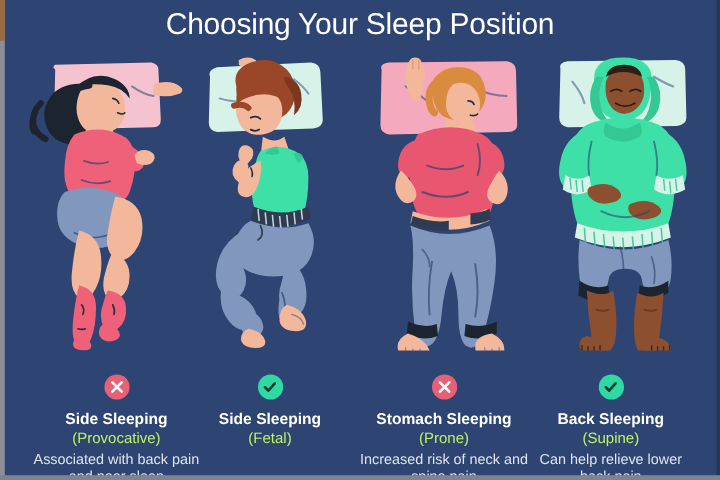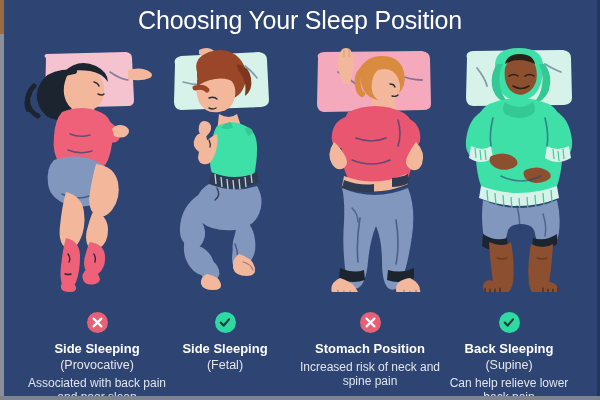--- a/index.html
+++ b/index.html
@@ -110,21 +110,21 @@
   .badge.good { background: #2ed9a4; }
   .badge svg { display:block; }
   .cap-title {
     color: #ffffff;
     font-size: 13px;
     font-weight: bold;
     line-height: 16px;
     white-space: nowrap;
   }
   .cap-sub {
-    color: #e5e5e5;
+    color: #bef264;
     font-size: 12.5px;
     font-weight: normal;
     line-height: 16px;
   }
   .cap-desc {
     color: #dfe4ee;
     font-size: 12px;
     line-height: 14px;
     margin-top: 3px;
     padding: 0 4px;
@@ -434,21 +434,22 @@
       <div class="cap-title">Side Sleeping</div>
       <div class="cap-sub">(Fetal)</div>
     </div>
 
     <div class="col" style="left:295px;">
       <div class="badge bad">
         <svg width="11" height="11" viewBox="0 0 11 11">
           <path d="M1.6 1.6 L9.4 9.4 M9.4 1.6 L1.6 9.4" stroke="#ffffff" stroke-width="2.2" stroke-linecap="round"></path>
         </svg>
       </div>
-      <div class="cap-title">Stomach Position</div>
+      <div class="cap-title">Stomach Sleeping</div>
+      <div class="cap-sub">(Prone)</div>
       <div class="cap-desc">Increased risk of neck and spine pain</div>
     </div>
 
     <div class="col" style="left:434px;">
       <div class="badge good">
         <svg width="12" height="11" viewBox="0 0 12 11">
           <path d="M1.8 5.6 L4.6 8.6 L10 2.4" stroke="#123b2c" stroke-width="2.2" fill="none" stroke-linecap="round" stroke-linejoin="round"></path>
         </svg>
       </div>
       <div class="cap-title">Back Sleeping</div>

